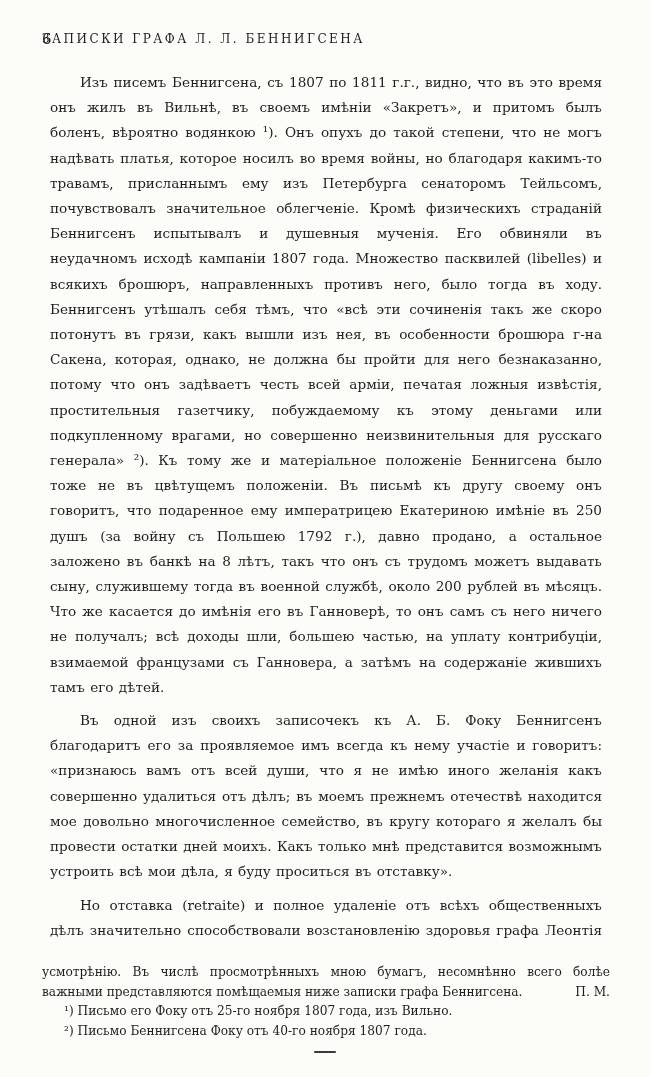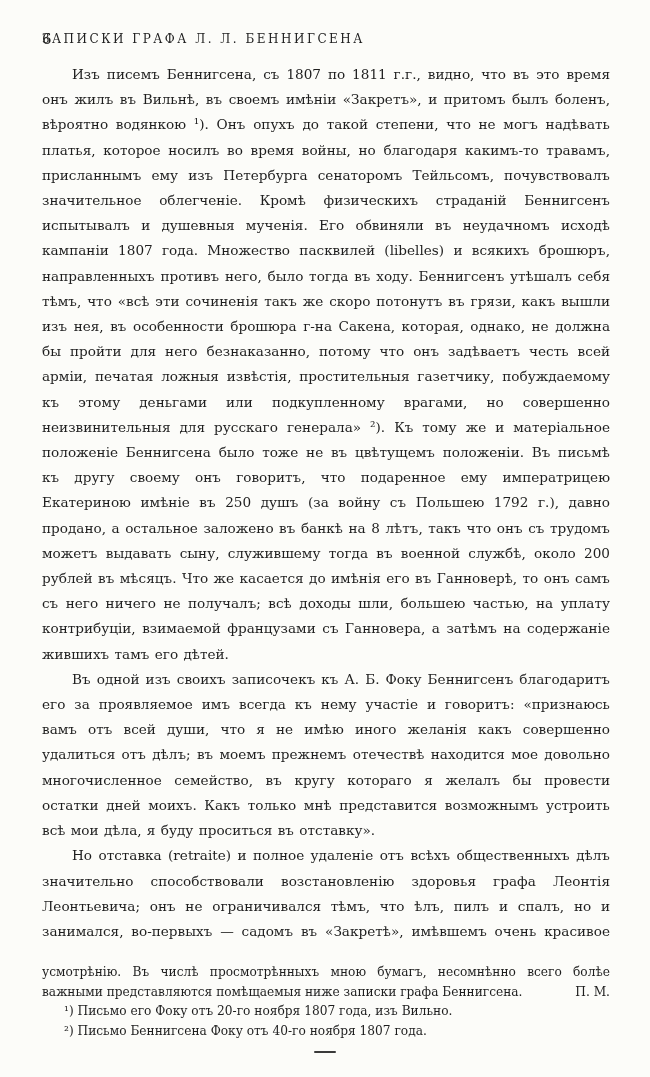--- a/index.html
+++ b/index.html
@@ -44,21 +44,21 @@
     left: 42px;
     right: 40px;
     height: 880px;
     overflow: hidden;
     text-align: justify;
     font-size: 13.6px;
     line-height: 25.2px;
     word-spacing: 1px;
   }
   .body-text p {
-    margin: 0;
+    margin: 8px;
     text-indent: 30px;
   }
   .footnotes {
     position: absolute;
     left: 42px;
     right: 40px;
     bottom: 36px;
     font-size: 12.2px;
     line-height: 19.5px;
     text-align: justify;
@@ -100,19 +100,19 @@
     <p class="para">Изъ писемъ Беннигсена, съ 1807 по 1811 г.г., видно, что въ это время онъ жилъ въ Вильнѣ, въ своемъ имѣніи «Закретъ», и притомъ былъ боленъ, вѣроятно водянкою ¹). Онъ опухъ до такой степени, что не могъ надѣвать платья, которое носилъ во время войны, но благодаря какимъ-то травамъ, присланнымъ ему изъ Петербурга сенаторомъ Тейльсомъ, почувствовалъ значительное облегченіе. Кромѣ физическихъ страданій Беннигсенъ испытывалъ и душевныя мученія. Его обвиняли въ неудачномъ исходѣ кампаніи 1807 года. Множество пасквилей (libelles) и всякихъ брошюръ, направленныхъ противъ него, было тогда въ ходу. Беннигсенъ утѣшалъ себя тѣмъ, что «всѣ эти сочиненія такъ же скоро потонутъ въ грязи, какъ вышли изъ нея, въ особенности брошюра г-на Сакена, которая, однако, не должна бы пройти для него безнаказанно, потому что онъ задѣваетъ честь всей арміи, печатая ложныя извѣстія, простительныя газетчику, побуждаемому къ этому деньгами или подкупленному врагами, но совершенно неизвинительныя для русскаго генерала» ²). Къ тому же и матеріальное положеніе Беннигсена было тоже не въ цвѣтущемъ положеніи. Въ письмѣ къ другу своему онъ говоритъ, что подаренное ему императрицею Екатериною имѣніе въ 250 душъ (за войну съ Польшею 1792 г.), давно продано, а остальное заложено въ банкѣ на 8 лѣтъ, такъ что онъ съ трудомъ можетъ выдавать сыну, служившему тогда въ военной службѣ, около 200 рублей въ мѣсяцъ. Что же касается до имѣнія его въ Ганноверѣ, то онъ самъ съ него ничего не получалъ; всѣ доходы шли, большею частью, на уплату контрибуціи, взимаемой французами съ Ганновера, а затѣмъ на содержаніе жившихъ тамъ его дѣтей.</p>
     <p class="para">Въ одной изъ своихъ записочекъ къ А. Б. Фоку Беннигсенъ благодаритъ его за проявляемое имъ всегда къ нему участіе и говоритъ: «признаюсь вамъ отъ всей души, что я не имѣю иного желанія какъ совершенно удалиться отъ дѣлъ; въ моемъ прежнемъ отечествѣ находится мое довольно многочисленное семейство, въ кругу котораго я желалъ бы провести остатки дней моихъ. Какъ только мнѣ представится возможнымъ устроить всѣ мои дѣла, я буду проситься въ отставку».</p>
     <p class="para">Но отставка (retraite) и полное удаленіе отъ всѣхъ общественныхъ дѣлъ значительно способствовали возстановленію здоровья графа Леонтія Леонтьевича; онъ не ограничивался тѣмъ, что ѣлъ, пилъ и спалъ, но и занимался, во-первыхъ — садомъ въ «Закретѣ», имѣвшемъ очень красивое мѣстоположеніе, а во-вторыхъ — исторіею послѣдней войны ³). По словамъ Беннигсена сочиненіе это принимаетъ большій объемъ,</p>
   </div>
 
   <div class="footnotes">
     <p class="fn-cont">
       <span>усмотрѣнію. Въ числѣ просмотрѣнныхъ мною бумагъ, несомнѣнно всего болѣе важными представляются помѣщаемыя ниже записки графа Беннигсена.</span>
       <span class="fn-sig">П. М.</span>
     </p>
-    <p class="fn-note">¹) Письмо его Фоку отъ 20-го ноября 1807 года, изъ Вильно.</p>
+    <p class="fn-note">¹) Письмо его Фоку отъ 25-го ноября 1807 года, изъ Вильно.</p>
     <p class="fn-note">²) Письмо Беннигсена Фоку отъ 40-го ноября 1807 года.</p>
   </div>
 
   <div class="ornament"></div>
 
 </div>
 
 </body></html>

